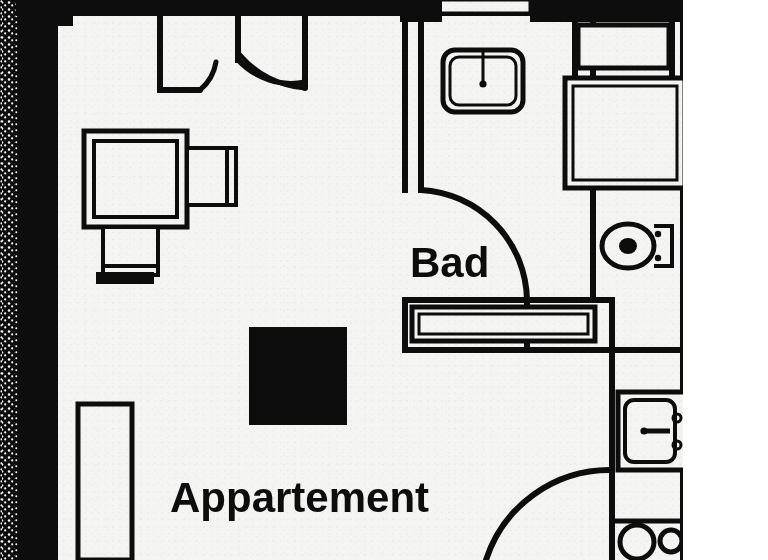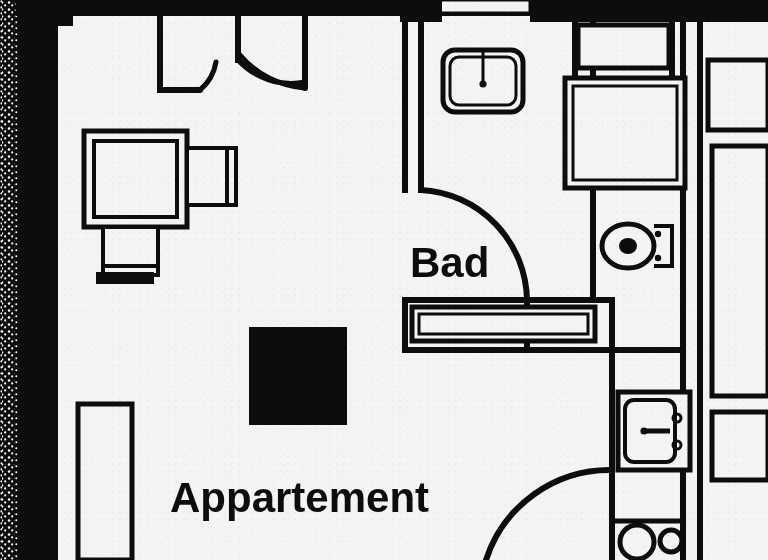--- a/index.html
+++ b/index.html
@@ -5,21 +5,21 @@
   html, body {
     margin: 0;
     padding: 0;
     background: #ffffff;
   }
   body {
     font-family: "Liberation Sans", sans-serif;
   }
   #plan-root {
     position: relative;
-    width: 768px;
+    width: 683px;
     height: 560px;
     overflow: hidden;
     background: #f4f4f2;
   }
   #plan-svg {
     position: absolute;
     top: 0;
     left: 0;
     width: 768px;
     height: 560px;

